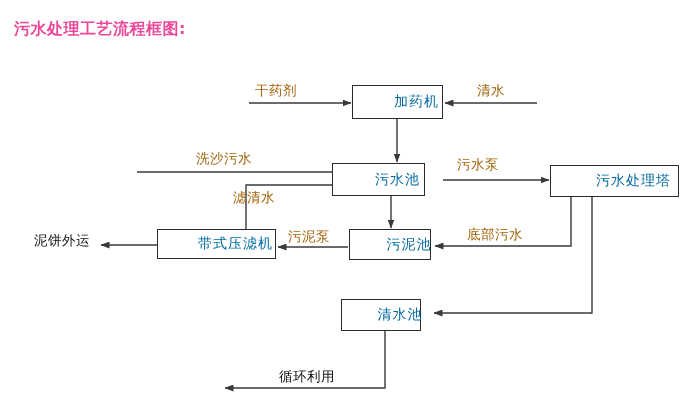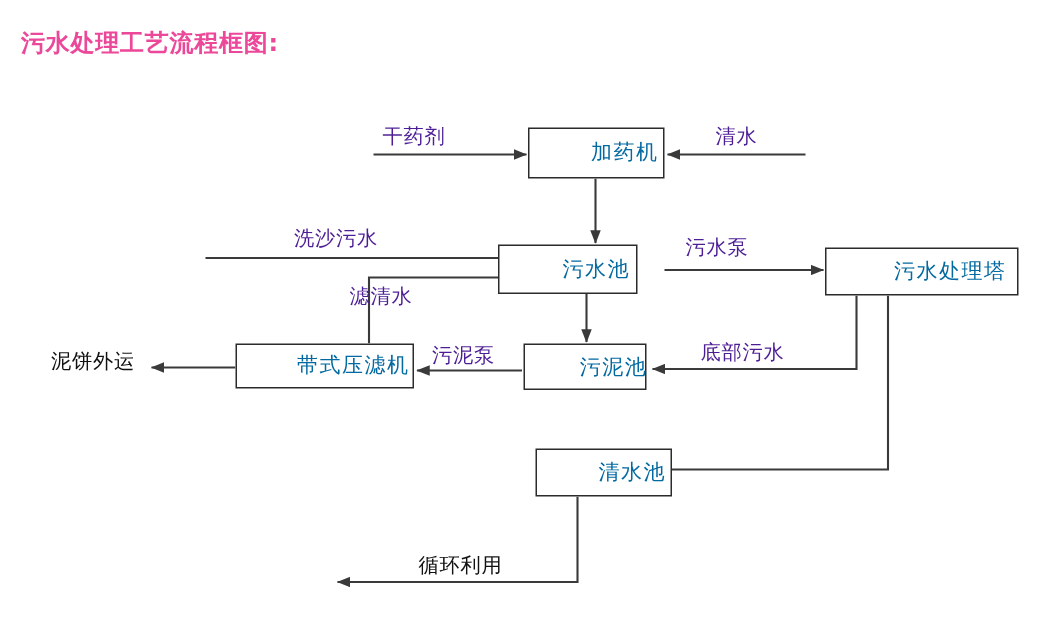--- a/index.html
+++ b/index.html
@@ -41,21 +41,21 @@
     display: flex;
     align-items: center;
     justify-content: center;
     white-space: nowrap;
     letter-spacing: 1px;
     padding-left: 38px;
   }
   .edge-label {
     position: absolute;
     font-size: 13.5px;
-    color: #4c1d95;
+    color: #a16207;
     white-space: nowrap;
     letter-spacing: 0.5px;
   }
   .terminal-label {
     position: absolute;
     font-size: 13.5px;
     color: #111111;
     white-space: nowrap;
     letter-spacing: 0.5px;
     margin-left: 20px;
@@ -106,21 +106,21 @@
 <div class="node" style="left:352px; top:85px; width:91px; height:34px;">加药机</div>
 
 <div class="node" style="left:332px; top:163px; width:93px; height:33px;">污水池</div>
 
 <div class="node" style="left:550px; top:165px; width:129px; height:32px;">污水处理塔</div>
 
 <div class="node" style="left:157px; top:229px; width:119px; height:30px;">带式压滤机</div>
 
 <div class="node" style="left:349px; top:229px; width:82px; height:31px;">污泥池</div>
 
-<div class="node" style="left:357px; top:299px; width:91px; height:32px;">清水池</div>
+<div class="node" style="left:341px; top:299px; width:80px; height:32px;">清水池</div>
 
 <div class="edge-label" style="left:255px; top:82px;">干药剂</div>
 
 <div class="edge-label" style="left:477px; top:82px;">清水</div>
 
 <div class="edge-label" style="left:184px; top:150px;margin-left:12px;">洗沙污水</div>
 
 <div class="edge-label" style="left:233px; top:189px;">滤清水</div>
 
 <div class="edge-label" style="left:457px; top:156px;">污水泵</div>

